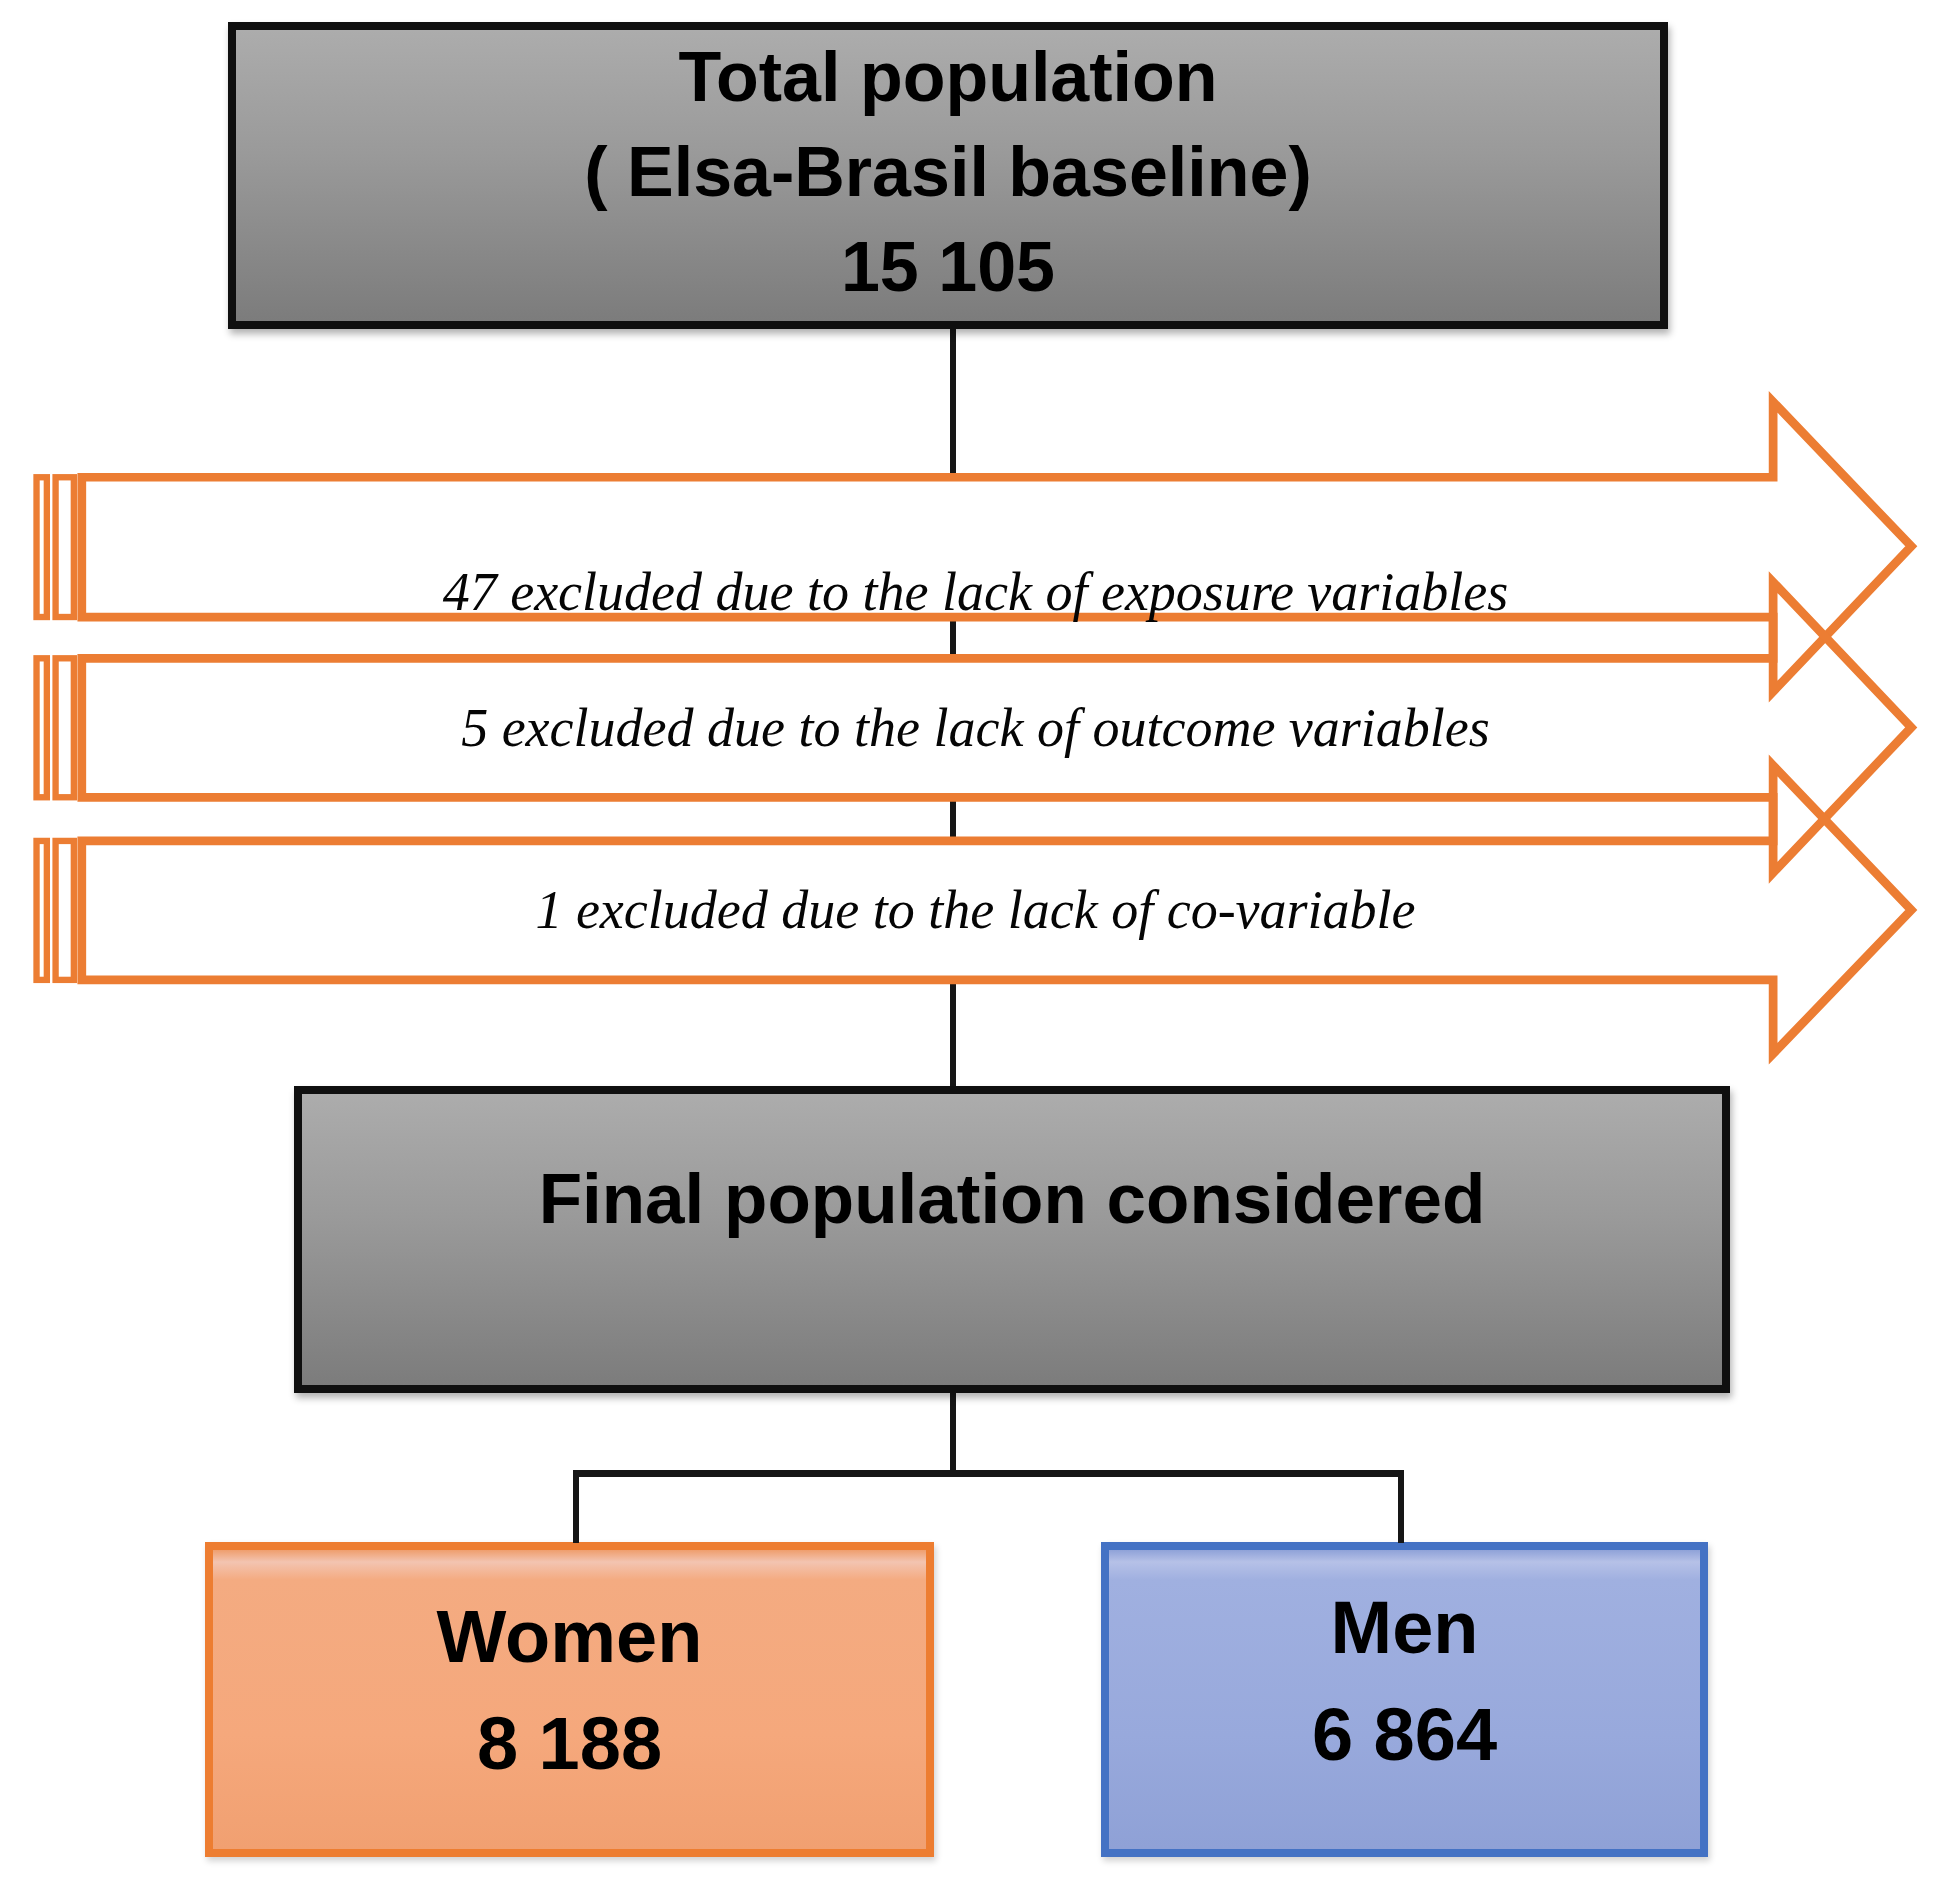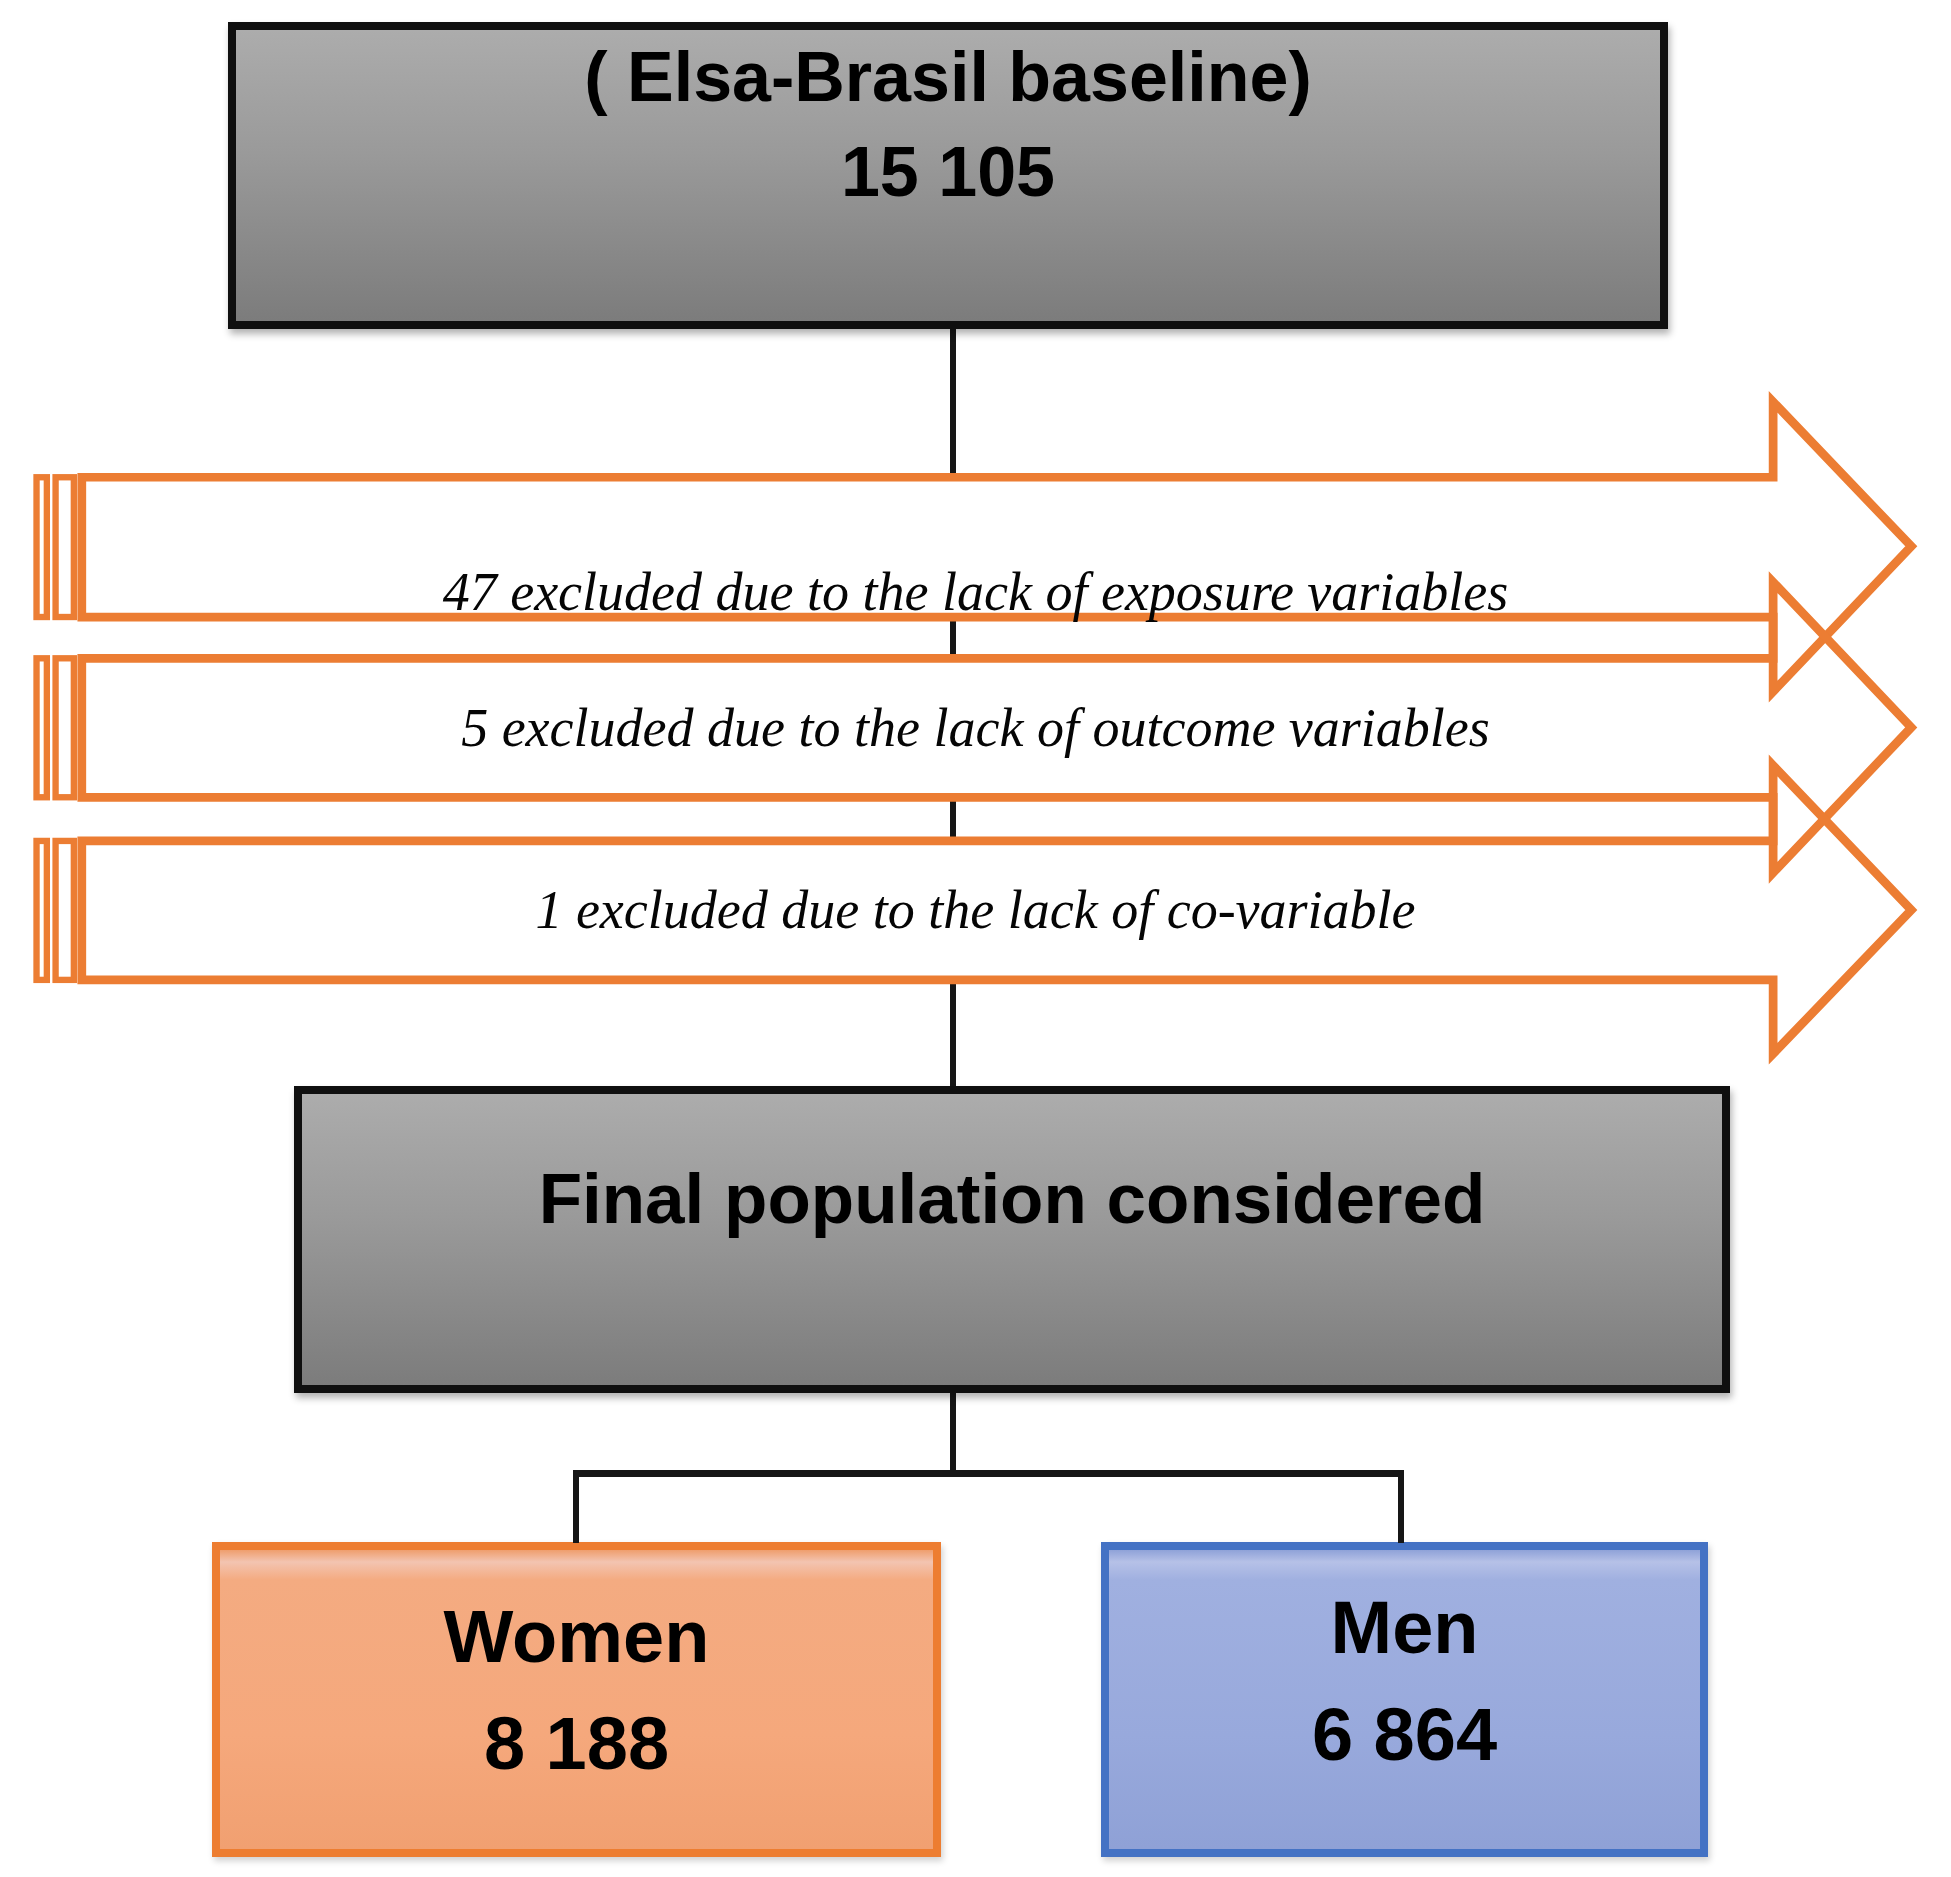--- a/index.html
+++ b/index.html
@@ -12,21 +12,21 @@
   
   .box{position:absolute;box-sizing:border-box;text-align:center;color:#000;
        font-weight:bold;letter-spacing:0px;}
   .gray-box{border:8px solid #0f0f0f;
        background:linear-gradient(180deg,#acacac 0%,#9a9a9a 42%,#7c7c7c 100%);
        box-shadow:1.6px 4.8px 7.1px rgba(0,0,0,0.30);}
   #top-box{left:228px;top:22px;width:1440px;height:307px;
        font-size:70px;line-height:95px;padding-top:0px;}
   #final-box{left:294px;top:1086px;width:1436px;height:307px;
        font-size:71px;line-height:108px;padding-top:51px;}
-  #women-box{left:212px;top:1542px;width:729px;height:315px;
+  #women-box{left:205px;top:1542px;width:729px;height:315px;
        border:8px solid #ED7D31;font-size:74px;line-height:107px;padding-top:33px;
        background:linear-gradient(180deg,#ef9e6d 0%,#f3c4b1 4%,#f4ab81 10%,#f5a87c 62%,#f1a071 100%);
        box-shadow:1.6px 4px 6.4px rgba(0,0,0,0.18);}
   #men-box{left:1101px;top:1542px;width:607px;height:315px;
        border:8px solid #4472C4;font-size:74px;line-height:107px;padding-top:24px;
        background:linear-gradient(180deg,#8fa2d8 0%,#b6c1e7 4%,#a0b0e0 10%,#98a9dc 62%,#8fa1d6 100%);
        box-shadow:1.6px 4px 6.4px rgba(0,0,0,0.18);}
 
   
   #arrows-svg{position:absolute;left:0;top:0;width:1951px;height:1878px;z-index:2;}
@@ -45,20 +45,21 @@
 
 <div class="stage">
 
   <div class="conn lz1" style="left:950px;top:328px;width:6.4px;height:759px;"></div>
   <div class="conn lz1" style="left:950px;top:1391px;width:6.4px;height:83px;"></div>
   <div class="conn lz1" style="left:573px;top:1470px;width:831px;height:7.1px;"></div>
   <div class="conn lz1" style="left:573px;top:1470px;width:6.4px;height:73px;"></div>
   <div class="conn lz1" style="left:1398px;top:1470px;width:6.4px;height:73px;"></div>
 
   <div class="box gray-box lz1" id="top-box">
+    <div>Total population</div>
     <div>( Elsa-Brasil baseline)</div>
     <div>15 105</div>
   </div>
 
   <div class="box gray-box lz1" id="final-box">
     <div>Final population considered</div>
   </div>
 
   <svg id="arrows-svg" viewBox="0 0 2457 2365" xmlns="http://www.w3.org/2000/svg" aria-hidden="true">
 

